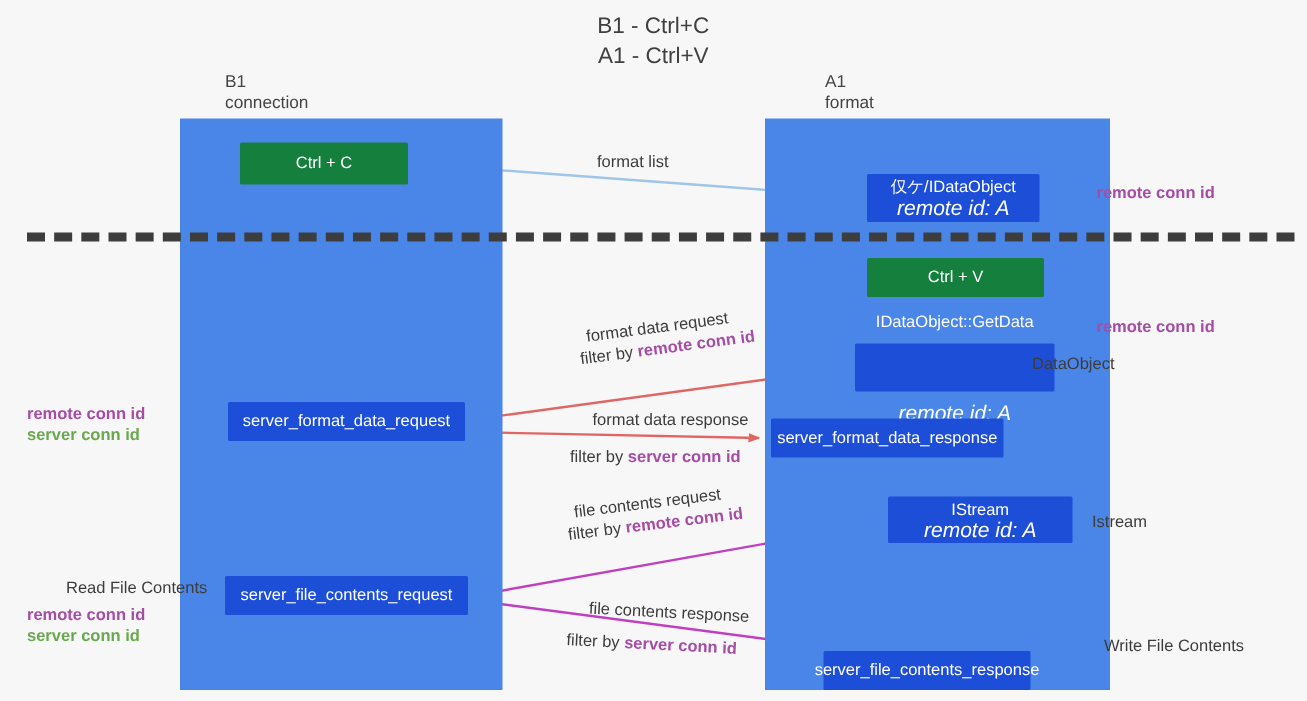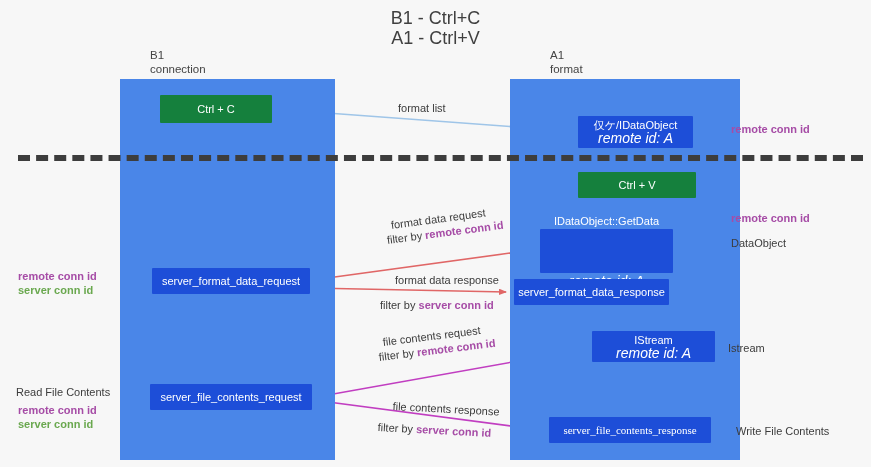--- a/index.html
+++ b/index.html
@@ -20,21 +20,21 @@
     inset: 0;
     width: 871px;
     height: 467px;
   }
   .abs { position: absolute; }
 
   
   #title {
     left: 0; right: 0; top: 8px;
     text-align: center;
-    font-size: 18px;
+    font-size: 15px;
     line-height: 20px;
     color: #404040;
     white-space: pre-line;
   }
 
   
   .col-head {
     font-size: 11.5px;
     line-height: 14px;
     color: #444;
@@ -76,51 +76,51 @@
     border-radius: 1px;
     z-index: 5;
   }
   .node.green  { background: #15803d; }
   .node.orange { background: #1d4ed8; }
   .node .ln2 { font-size: 14px; font-style: italic; }
 
   #n-ctrlc       { left: 160px; top: 95px;  width: 112px; height: 28px; }
   #n-idataobject { left: 578px; top: 116px; width: 115px; height: 32px; }
   #n-ctrlv       { left: 578px; top: 172px; width: 118px; height: 26px; }
-  #n-getdata     { left: 540px; top: 229px; width: 133px; height: 44px; gap: 47px; }
+  #n-getdata     { left: 570px; top: 229px; width: 133px; height: 32px; gap: 47px; }
   #n-sfdreq      { left: 152px; top: 268px; width: 158px; height: 26px; }
   #n-sfdresp     { left: 514px; top: 279px; width: 155px; height: 26px; }
   #n-istream     { left: 592px; top: 331px; width: 123px; height: 31px; }
   #n-sfcreq      { left: 150px; top: 384px; width: 162px; height: 26px; }
-  #n-sfcresp     { left: 549px; top: 417px; width: 162px; height: 26px; font-family: Liberation Serif, serif; }
+  #n-sfcresp     { left: 549px; top: 434px; width: 138px; height: 26px; }
 
   
   .ann {
     font-size: 11px;
     line-height: 14px;
     white-space: nowrap;
     z-index: 6;
   }
   .ann.dark   { color: #3c3c3c; }
   .purple { color: #a64ca6; font-weight: bold; }
   .green-t { color: #6aa84f; font-weight: bold; }
 
   
   .rot { transform-origin: left top; }
 
   #lbl-format-list { left: 398px; top: 101px; }
 
   #r-remote-1 { left: 731px; top: 122px; }
   #r-remote-2 { left: 731px; top: 211px; }
-  #r-dataobject { left: 731px; top: 236px; text-align: right; }
+  #r-dataobject { left: 688px; top: 236px; text-align: right; }
   #r-istream  { left: 728px; top: 341px; }
   #r-writefc  { left: 736px; top: 424px; }
 
   #l-conn-1   { left: 18px;  top: 269px; }
-  #l-readfc   { left: 16px;  top: 385px; }
+  #l-readfc   { left: 44px;  top: 385px; }
   #l-conn-2   { left: 18px;  top: 403px; }
 
   #lbl-fdreq   { left: 390px; top: 218px; transform: rotate(-7.5deg); }
   #lbl-fdreq2  { left: 386px; top: 233px; transform: rotate(-7.5deg); }
   #lbl-fdresp  { left: 395px; top: 273px; }
   #lbl-fdresp2 { left: 380px; top: 298px; }
 
   #lbl-fcreq   { left: 382px; top: 335px; transform: rotate(-7deg); }
   #lbl-fcreq2  { left: 378px; top: 350px; transform: rotate(-7deg); }
   #lbl-fcresp  { left: 393px; top: 399px; transform: rotate(3deg); }

